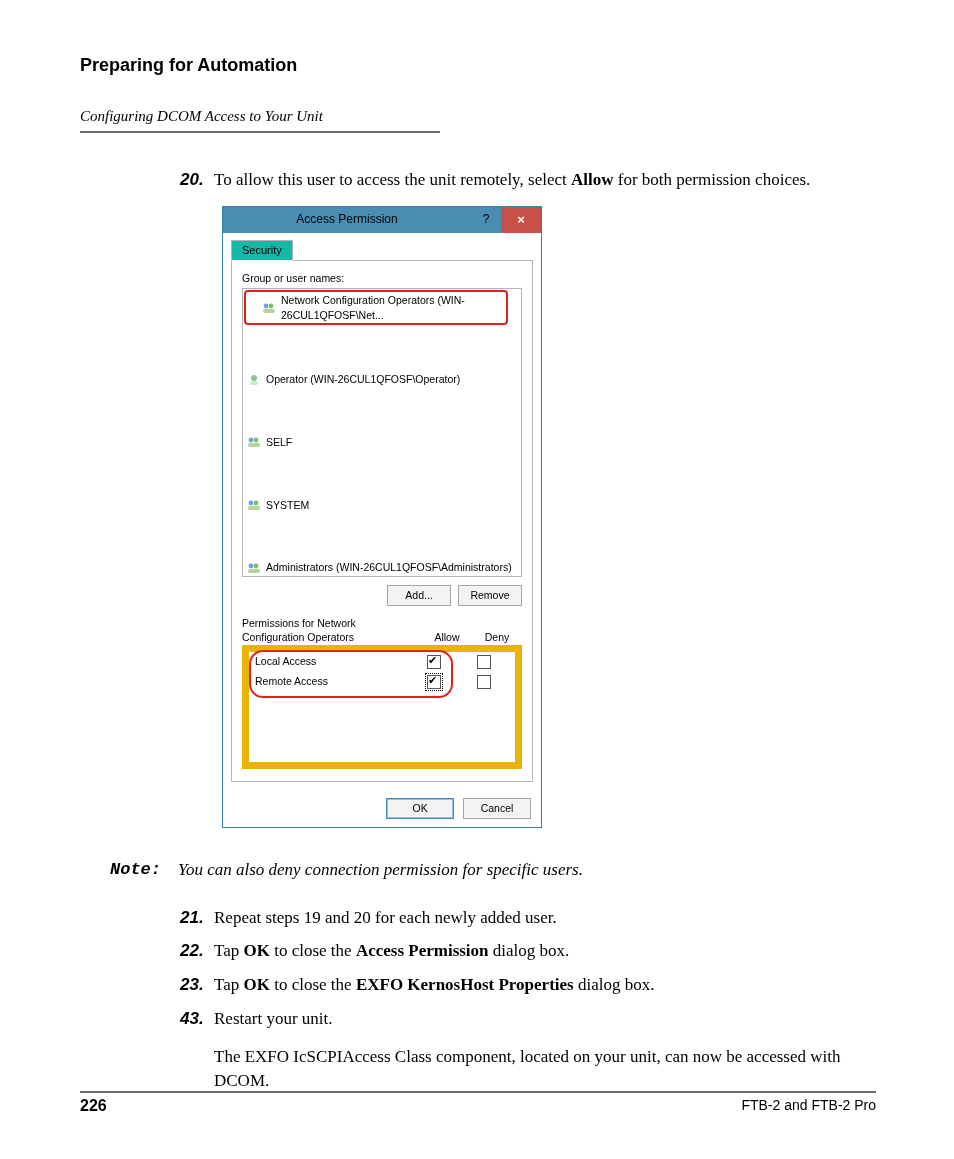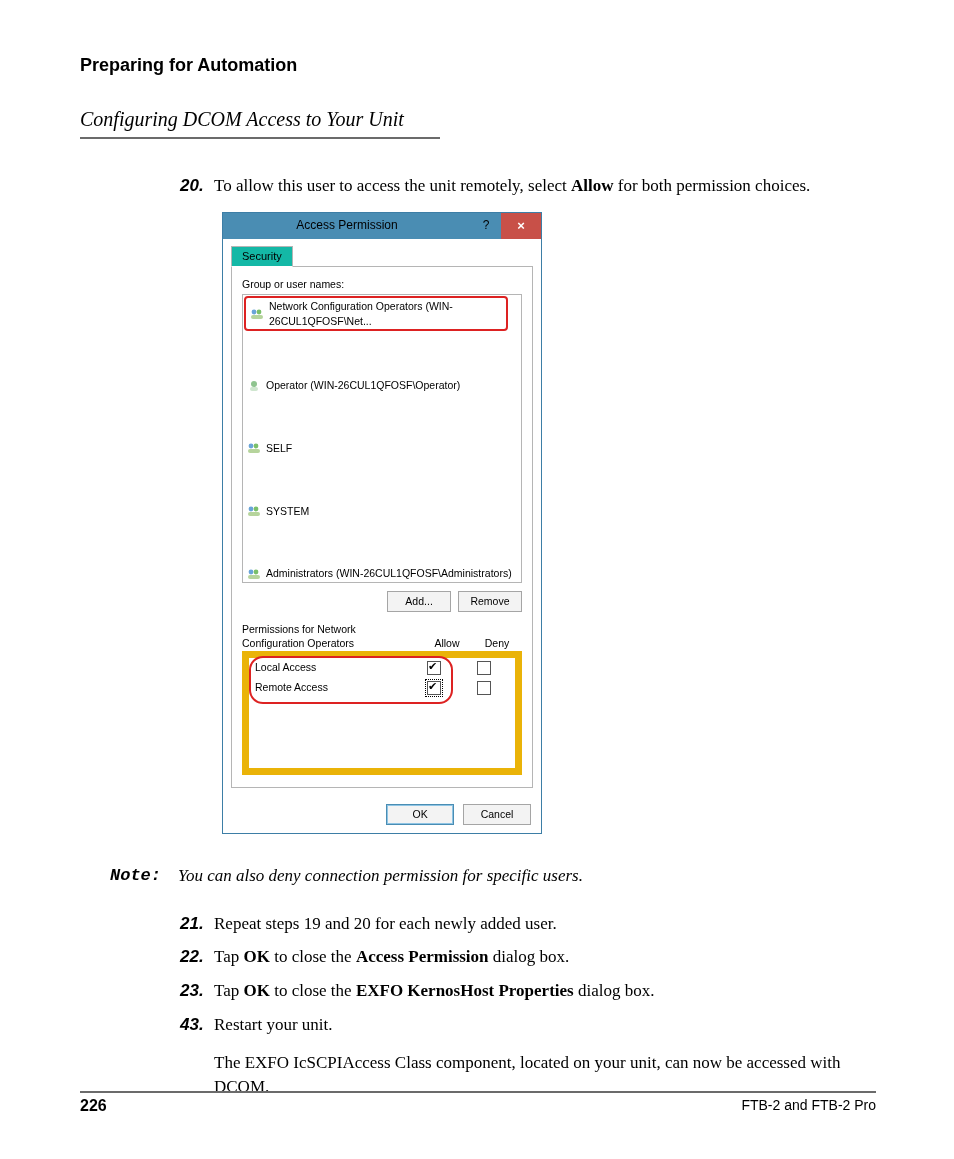--- a/index.html
+++ b/index.html
@@ -18,21 +18,21 @@
     position: relative;
   }
   .header-title {
     font-family: Arial, Helvetica, sans-serif;
     font-weight: bold;
     font-size: 18px;
     margin-bottom: 20px;
   }
   .header-sub {
     font-style: italic;
-    font-size: 20px;
+    font-size: 15px;
     margin-bottom: 6px;
     margin-top: 32px;
   }
   .hr-top {
     border: none;
     border-top: 2px solid #6b6b6b;
     margin: 0 0 35px 0;
     width: 360px;
   }
   .body {
@@ -145,21 +145,21 @@
     display: flex;
     align-items: center;
     gap: 5px;
     padding: 1px 4px;
     margin-top: 46px;
   }
   .list-item.highlight {
     border: 2px solid #d22;
     border-radius: 4px;
     margin: 1px 13px 2px 1px;
-    padding: 1px 4px;
+    padding: 1px 16px;
   }
   .ico {
     width: 14px; height: 14px;
     display: inline-flex;
     align-items: center; justify-content: center;
   }
   .btn {
     display: inline-block;
     border: 1px solid #a5a5a5;
     background: #f3f3f3;

